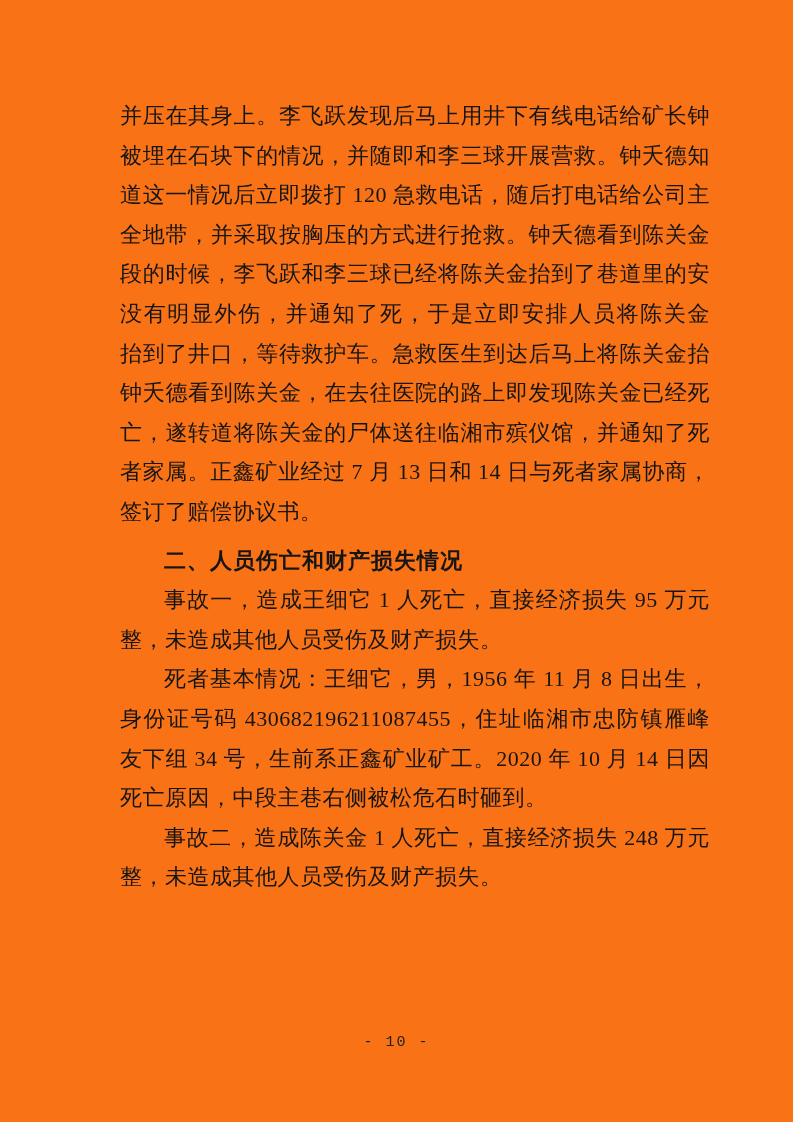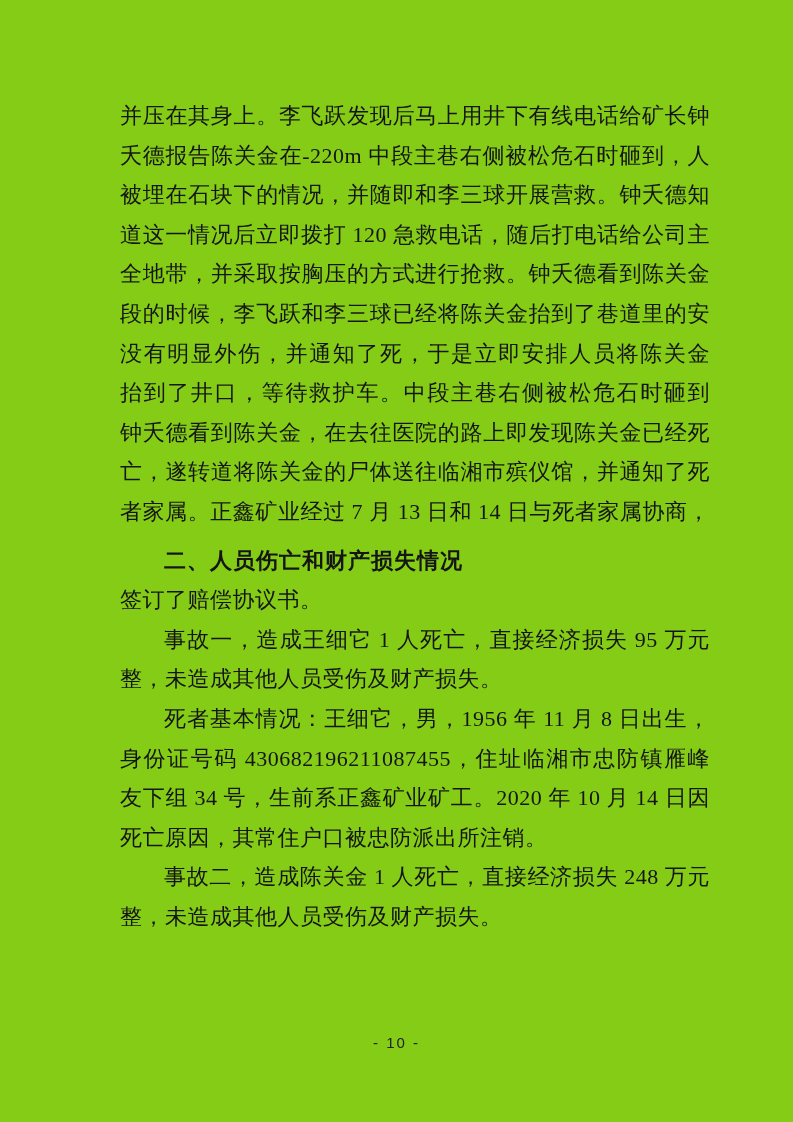--- a/index.html
+++ b/index.html
@@ -4,21 +4,21 @@
 <style>
   html, body {
     margin: 0;
     padding: 0;
     background: #ffffff;
   }
   .page {
     position: relative;
     width: 793px;
     height: 1122px;
-    background: #84cc16;
+    background: #f97316;
     overflow: hidden;
     font-family: "Liberation Serif", "DejaVu Serif", serif;
     color: #151515;
   }
   .text-block {
     position: absolute;
     left: 120px;
     top: 96px;
     width: 590px;
   }
@@ -49,44 +49,43 @@
   }
   .page-num {
     position: absolute;
     top: 1034px;
     left: 0;
     right: 0;
     text-align: center;
     font-size: 15px;
     letter-spacing: 2px;
     color: #222;
-    font-family: Liberation Sans, sans-serif;
+    font-family: Liberation Mono, monospace;
   }
 </style>
 </head>
 <body>
 
 <div class="page">
   <div class="text-block">
       <div class="line fill">并压在其身上。李飞跃发现后马上用井下有线电话给矿长钟</div>
-      <div class="line fill">夭德报告陈关金在-220m 中段主巷右侧被松危石时砸到，人</div>
       <div class="line fill">被埋在石块下的情况，并随即和李三球开展营救。钟夭德知</div>
       <div class="line fill">道这一情况后立即拨打 120 急救电话，随后打电话给公司主</div>
       <div class="line fill">全地带，并采取按胸压的方式进行抢救。钟夭德看到陈关金</div>
       <div class="line fill">段的时候，李飞跃和李三球已经将陈关金抬到了巷道里的安</div>
       <div class="line fill">没有明显外伤，并通知了死，于是立即安排人员将陈关金</div>
-      <div class="line fill">抬到了井口，等待救护车。中段主巷右侧被松危石时砸到</div>
+      <div class="line fill">抬到了井口，等待救护车。急救医生到达后马上将陈关金抬</div>
       <div class="line fill">钟夭德看到陈关金，在去往医院的路上即发现陈关金已经死</div>
       <div class="line fill">亡，遂转道将陈关金的尸体送往临湘市殡仪馆，并通知了死</div>
       <div class="line fill">者家属。正鑫矿业经过 7 月 13 日和 14 日与死者家属协商，</div>
+      <div class="line">签订了赔偿协议书。</div>
       <div class="line indent heading">二、人员伤亡和财产损失情况</div>
-      <div class="line">签订了赔偿协议书。</div>
       <div class="line indent fill">事故一，造成王细它 1 人死亡，直接经济损失 95 万元</div>
       <div class="line">整，未造成其他人员受伤及财产损失。</div>
       <div class="line indent fill">死者基本情况：王细它，男，1956 年 11 月 8 日出生，</div>
       <div class="line fill">身份证号码 430682196211087455，住址临湘市忠防镇雁峰村</div>
       <div class="line fill">友下组 34 号，生前系正鑫矿业矿工。2020 年 10 月 14 日因</div>
-      <div class="line">死亡原因，其常住户口被忠防派出所注销。</div>
+      <div class="line">死亡原因，中段主巷右侧被松危石时砸到。</div>
       <div class="line indent fill">事故二，造成陈关金 1 人死亡，直接经济损失 248 万元</div>
       <div class="line">整，未造成其他人员受伤及财产损失。</div>
     </div>
   <div class="page-num">- 10 -</div>
 </div>
 
 </body></html>

